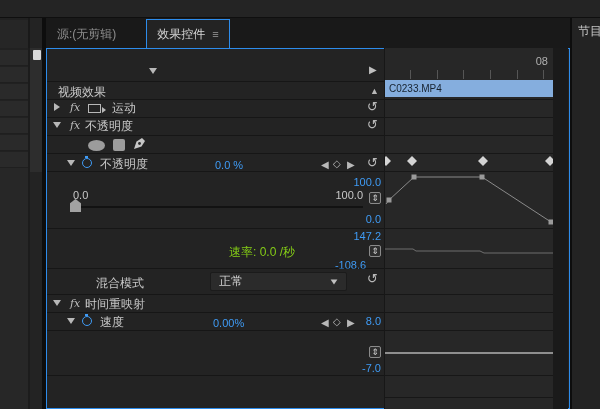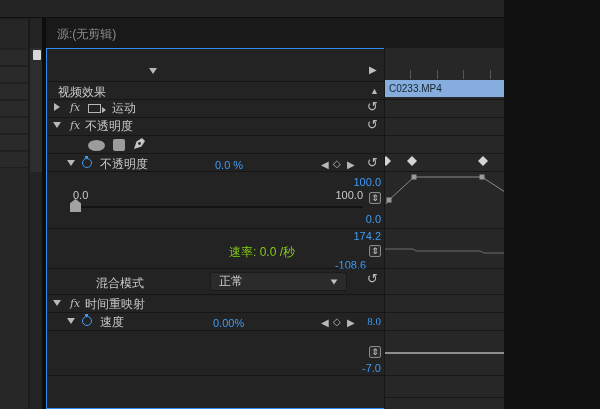--- a/index.html
+++ b/index.html
@@ -1,18 +1,18 @@
 <!DOCTYPE html>
 <html><head>
 <meta charset="utf-8">
 <style>
   html,body{margin:0;padding:0;background:#111;}
   *{box-sizing:border-box;}
   .screen{
-    position:relative;width:504px;height:409px;overflow:hidden;
+    position:relative;width:600px;height:409px;overflow:hidden;
     background:#1c1c1c;
     font-family:"Liberation Sans","DejaVu Sans",sans-serif;
     color:#c8c8c8;font-size:12px;
     -webkit-font-smoothing:antialiased;
   }
   .abs{position:absolute;}
   .t{position:absolute;white-space:nowrap;line-height:14px;}
   .blue{color:#3f9bf5;}
   .dim{color:#8e8e8e;}
   .num{font-size:11px;}
@@ -103,20 +103,24 @@
     <div class="lrow" style="top:134px"></div>
     <div class="tail"></div>
   </div>
   <div class="abs lcolB">
     <div class="rows"></div>
   </div>
   <div class="abs doc-icon"></div>
   <div class="abs lgap"></div>
 
   <div class="t dim" style="left:57px;top:27px;">源:(无剪辑)</div>
+  <div class="abs tab-active">
+    <span>效果控件</span>
+    <span class="panel-menu">≡</span>
+  </div>
 
   <div class="abs prog-gap"></div>
   <div class="abs prog"></div>
   <div class="t" style="left:578px;top:24px;color:#c4c4c4;">节目</div>
 
   <div class="abs ec"></div>
 
   <div class="abs tri-d" style="left:149px;top:68px;"></div>
   <div class="t" style="left:369px;top:63px;color:#c0c0c0;font-size:10px;">▶</div>
   <div class="hsep-strong" style="top:81px;"></div>
@@ -152,21 +156,21 @@
   <div class="t reset" style="left:367px;top:156px;">↺</div>
 
   <div class="t num" style="left:73px;top:188px;">0.0</div>
   <div class="t num ra" style="left:313px;top:188px;width:50px;">100.0</div>
   <div class="slider-track"></div>
   <div class="slider-handle"></div>
 
   <div class="t blue num ra" style="left:320px;top:175px;width:61px;">100.0</div>
   <div class="abs expander" style="left:369px;top:192px;">⇕</div>
   <div class="t blue num ra" style="left:320px;top:212px;width:61px;">0.0</div>
-  <div class="t blue num ra" style="left:320px;top:229px;width:61px;">174.2</div>
+  <div class="t blue num ra" style="left:320px;top:229px;width:61px;">147.2</div>
   <div class="t" style="left:229px;top:245px;color:#84cc16;">速率: 0.0 /秒</div>
   <div class="abs expander" style="left:369px;top:245px;">⇕</div>
   <div class="t blue num ra" style="left:320px;top:258px;width:61px;text-align:center;">-108.6</div>
 
   <div class="t" style="left:96px;top:276px;">混合模式</div>
   <div class="dropdown">
     <span>正常</span>
     <span class="tri-d"></span>
   </div>
   <div class="t reset" style="left:367px;top:272px;">↺</div>
@@ -176,21 +180,21 @@
   <div class="t" style="left:85px;top:297px;">时间重映射</div>
 
   <div class="abs tri-d" style="left:67px;top:318px;"></div>
   <div class="abs stopwatch" style="left:82px;top:316px;"></div>
   <div class="t" style="left:100px;top:315px;">速度</div>
   <div class="t blue num" style="left:213px;top:316px;">0.00%</div>
   <div class="t navgl" style="left:321px;top:316px;">◀</div>
   <div class="t navgl" style="left:333px;top:315px;">◇</div>
   <div class="t navgl" style="left:347px;top:316px;">▶</div>
 
-  <div class="t blue num ra" style="left:320px;top:314px;width:61px;font-family:Liberation Serif, serif;">8.0</div>
+  <div class="t blue num ra" style="left:320px;top:314px;width:61px;">8.0</div>
   <div class="abs expander" style="left:369px;top:346px;">⇕</div>
   <div class="t blue num ra" style="left:320px;top:361px;width:61px;">-7.0</div>
 
   <div class="hsep-l" style="top:99px;"></div>
   <div class="hsep-l" style="top:117px;"></div>
   <div class="hsep-l" style="top:135px;"></div>
   <div class="hsep-l" style="top:153px;"></div>
   <div class="hsep-l" style="top:171px;"></div>
   <div class="hsep-l" style="top:228px;"></div>
   <div class="hsep-l" style="top:268px;"></div>

